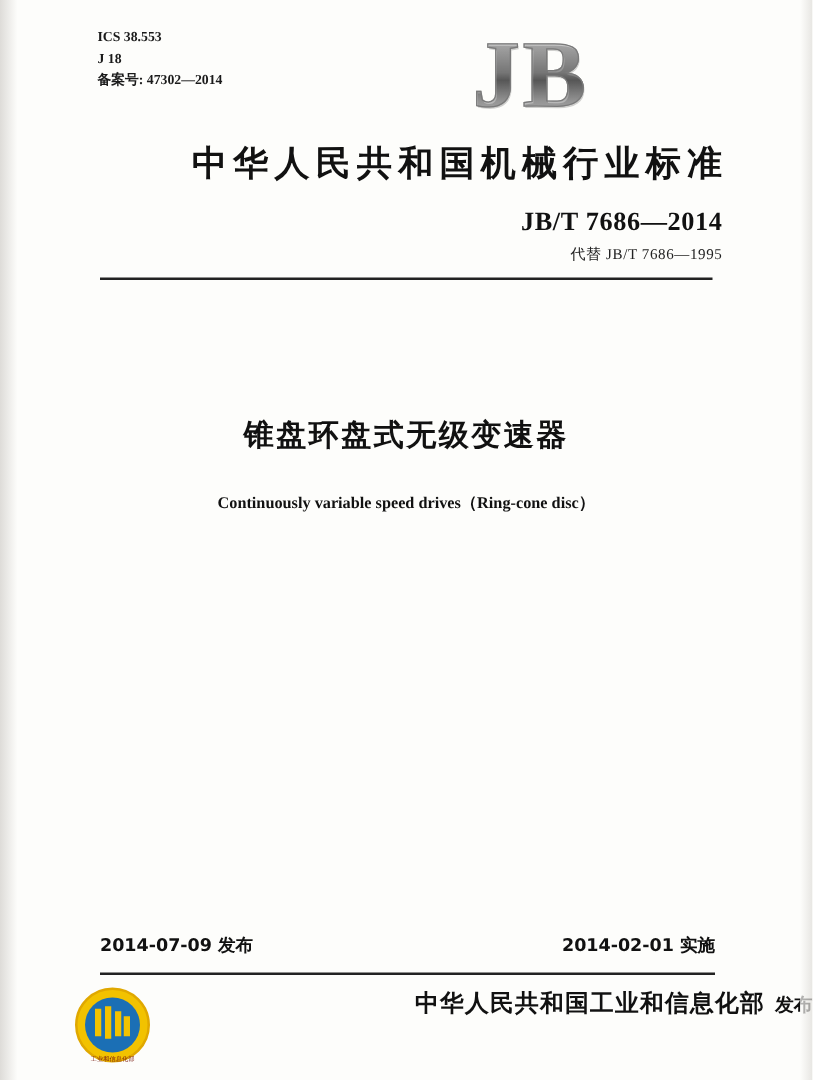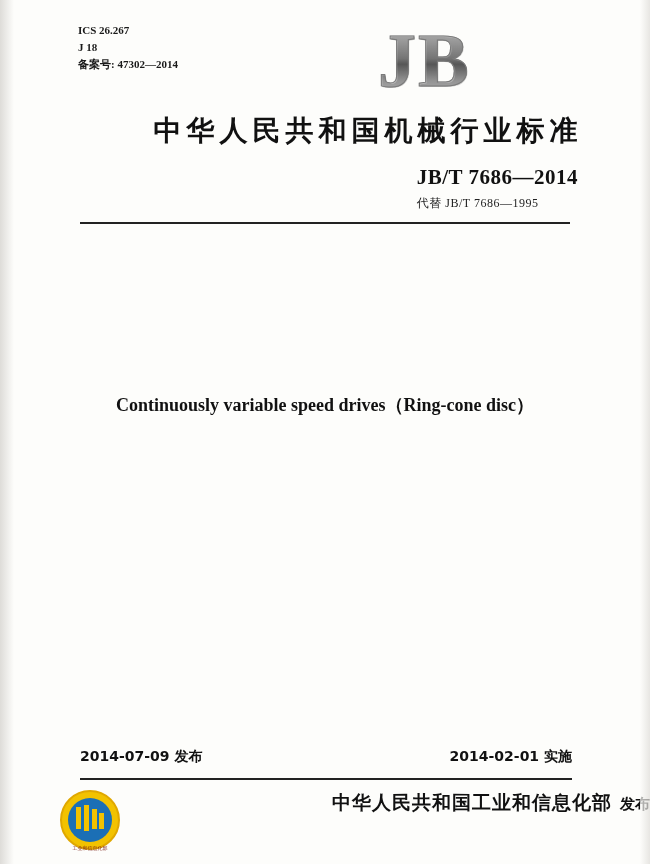--- a/index.html
+++ b/index.html
@@ -84,20 +84,21 @@
     font-size: 28px;
     letter-spacing: 5px;
     color: #111111;
     margin-left: 43px;
   }
 
   .std-no {
     position: absolute;
     right: 72px;
     top: 165px;
+    text-align: right;
     font-family: "Liberation Serif", serif;
     margin-left: 45px;
   }
   .std-no .no-main {
     font-size: 21px;
     font-weight: bold;
     color: #111111;
     letter-spacing: 0.5px;
   }
   .std-no .no-sub {
@@ -129,21 +130,21 @@
     color: #111111;
   }
   .doc-title-en {
     position: absolute;
     left: 0;
     top: 393px;
     width: 650px;
     text-align: center;
     font-family: "Liberation Serif", serif;
     font-weight: bold;
-    font-size: 18px;
+    font-size: 13px;
     color: #111111;
   }
 
   .dates {
     position: absolute;
     left: 80px;
     top: 748px;
     width: 492px;
     display: flex;
     justify-content: space-between;
@@ -225,38 +226,39 @@
     font-family: "DejaVu Sans", sans-serif;
     letter-spacing: 0;
   }
 </style>
 </head>
 <body>
 
 <div class="page">
 
   <div class="codes">
-    <div>ICS 26.267</div>
+    <div>ICS 38.553</div>
     <div>J 18</div>
     <div>备案号: 47302—2014</div>
   </div>
 
   <div class="jb-logo">
     <div class="jb-text">JB</div>
   </div>
 
   <div class="main-title">中华人民共和国机械行业标准</div>
 
   <div class="std-no">
     <div class="no-main">JB/T 7686—2014</div>
     <div class="no-sub">代替 JB/T 7686—1995</div>
   </div>
 
   <div class="rule-top"></div>
 
+  <div class="doc-title-cn">锥盘环盘式无级变速器</div>
   <div class="doc-title-en">Continuously variable speed drives（Ring-cone disc）</div>
 
   <div class="dates">
     <span>2014-07-09 发布</span>
     <span>2014-02-01 实施</span>
   </div>
 
   <div class="rule-bottom"></div>
 
   <div class="emblem">

